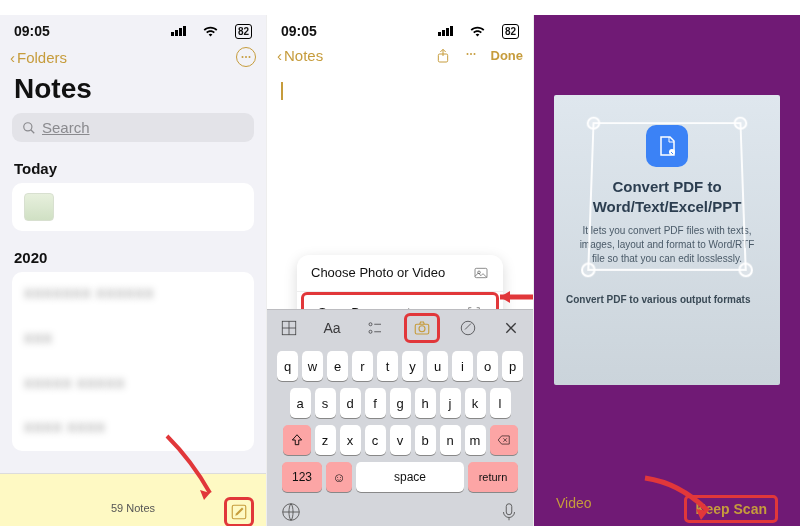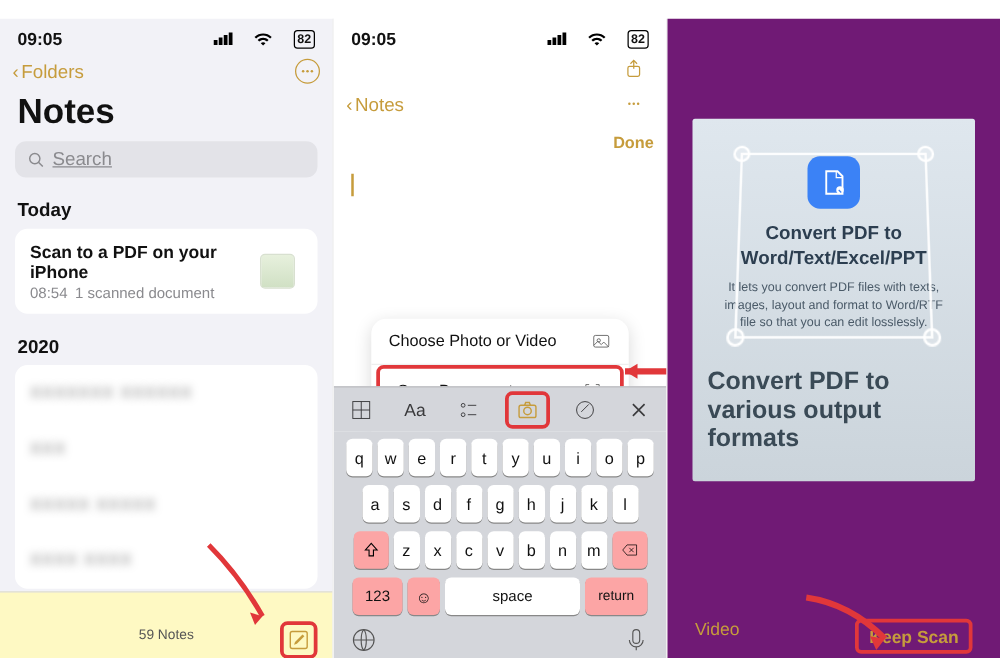--- a/index.html
+++ b/index.html
@@ -32,21 +32,21 @@
   .thumb { width: 30px; height: 28px; border:1px solid #d8e0d0; border-radius:4px; background: linear-gradient(#e7f0dd,#d0e0c4); margin-right:6px;}
   .blur { color: transparent; text-shadow: 0 0 7px rgba(0,0,0,0.35); font-weight:700; letter-spacing:1px; line-height:1.6; padding:2px 0;}
   .bottombar { position: absolute; bottom: 0; left: 0; right: 0; background: #fef9c3; border-top: 1px solid #dcdcdc; height: 68px; display:flex; align-items:center; justify-content:center; }
   .count { font-size: 11px; color: #555; }
   .compose { position:absolute; right:12px; bottom:14px; width:30px; height:30px; border: 3px solid #e1373a; border-radius:6px; display:flex; align-items:center; justify-content:center; color:#c69c3c;}
   .homebar { position:absolute; bottom:4px; left:50%; transform:translateX(-50%); width:100px; height:4px; background:#000; border-radius:3px; }
   
   .arrow { position:absolute; pointer-events:none; }
   .nav2 { display:flex; justify-content:space-between; align-items:center; padding: 4px 10px 6px; background:#fff;}
   .nav2 .back { color:#c69c3c; font-size:15px; display:flex;align-items:center;gap:2px;}
-  .nav2 .ractions { display:flex; align-items:center; gap:14px; color:#c69c3c;flex-direction:column; }
+  .nav2 .ractions { display:flex; align-items:center; gap:14px; color:#c69c3c; }
   .cursor { width:2px; height:18px; background:#c69c3c; margin:12px 14px;}
   
   .sheet { position:absolute; left:30px; right:30px; top:240px; background:#fff; border-radius:12px; box-shadow:0 4px 14px rgba(0,0,0,0.15); overflow:hidden; }
   .sheet-row { display:flex; justify-content:space-between; align-items:flex-start; padding:10px 14px; border-bottom:1px solid #eee; font-size:13px;}
   .sheet-row:last-child{border-bottom:0;}
   .sheet-row.hl { border:3px solid #e1373a; border-radius:6px; margin:0 4px;}
   .sheet-ico { width:16px; height:16px; color:#555;}
   
   .kbtoolbar { position:absolute; bottom:196px; left:0; right:0; height:36px; background:#d4d6db; display:flex; align-items:center; justify-content:space-around; border-top:1px solid #bcbcc0;}
   .tb-item{width:30px;height:24px;display:flex;align-items:center;justify-content:center;color:#3a3a3c;}
@@ -59,21 +59,21 @@
   .key.wide{width:40px; font-size:12px;}
   .key.space{width:108px; font-size:12px;}
   .key.ret{width:50px; font-size:11px;}
   .kbottom { display:flex; justify-content:space-between; padding:2px 10px; align-items:center; margin-top:2px;}
   .kbottom .e{width:22px;height:22px;}
   
   .p3-photo { margin:80px 20px 0; height:290px; background:linear-gradient(#dfe7ee,#cbd4db); border-radius:2px; position:relative; display:flex; flex-direction:column; align-items:center; padding-top:30px;}
   .p3-icon { width:42px; height:42px; background:#3b82f6; border-radius:10px; display:flex; align-items:center;justify-content:center; color:#fff; margin-bottom:10px;}
   .p3-h { font-size:15px; font-weight:600; text-align:center; color:#2c3e50; line-height:1.3;}
   .p3-p { font-size:10px; text-align:center; color:#4a5a68; margin:8px 22px 0; line-height:1.4;}
-  .p3-sub { align-self:flex-start; margin:28px 0 0 12px; font-size:20px; font-weight:700; color:#3a4a56;}
+  .p3-sub { align-self:flex-start; margin:28px 0 0 12px; font-size:10px; font-weight:700; color:#3a4a56;}
   .crop { position:absolute; border:2px solid rgba(255,255,255,0.9); }
   .crop.c1{top:24px; left:36px; right:36px; height:150px; transform:perspective(300px) rotateX(8deg);}
   .handle { position:absolute; width:14px; height:14px; border:2px solid #fff; border-radius:50%; background:rgba(255,255,255,0.2);}
   .p3-bar { position:absolute; bottom:18px; left:0; right:0; display:flex; justify-content:space-between; padding:0 22px; }
   .retake { color:#c69c3c; font-size:14px;}
   .keep { color:#c69c3c; font-size:14px; font-weight:600; border:3px solid #e1373a; border-radius:5px; padding:3px 8px;}
 </style>
 </head>
 <body>
 
@@ -112,27 +112,20 @@
     <div class="search">
       <svg width="14" height="14" viewBox="0 0 24 24">
           <circle cx="10" cy="10" r="7" stroke="#8a8a8e" stroke-width="2" fill="none"></circle>
           <line x1="15" y1="15" x2="21" y2="21" stroke="#8a8a8e" stroke-width="2"></line>
         </svg>
       <span>Search</span>
     </div>
     <div class="sect">Today</div>
     <div class="card">
       <div class="note note-row">
-        <div>
-          <div class="note-t">Scan to a PDF on your iPhone</div>
-          <div class="note-s">
-              <span>08:54</span>
-              <span>1 scanned document</span>
-            </div>
-        </div>
         <div class="thumb"></div>
       </div>
     </div>
     <div class="sect">2020</div>
     <div class="card">
       <div class="note">
           <div class="blur">XXXXXXX XXXXXX</div>
         </div>
       <div class="note">
           <div class="blur">XXX</div>

